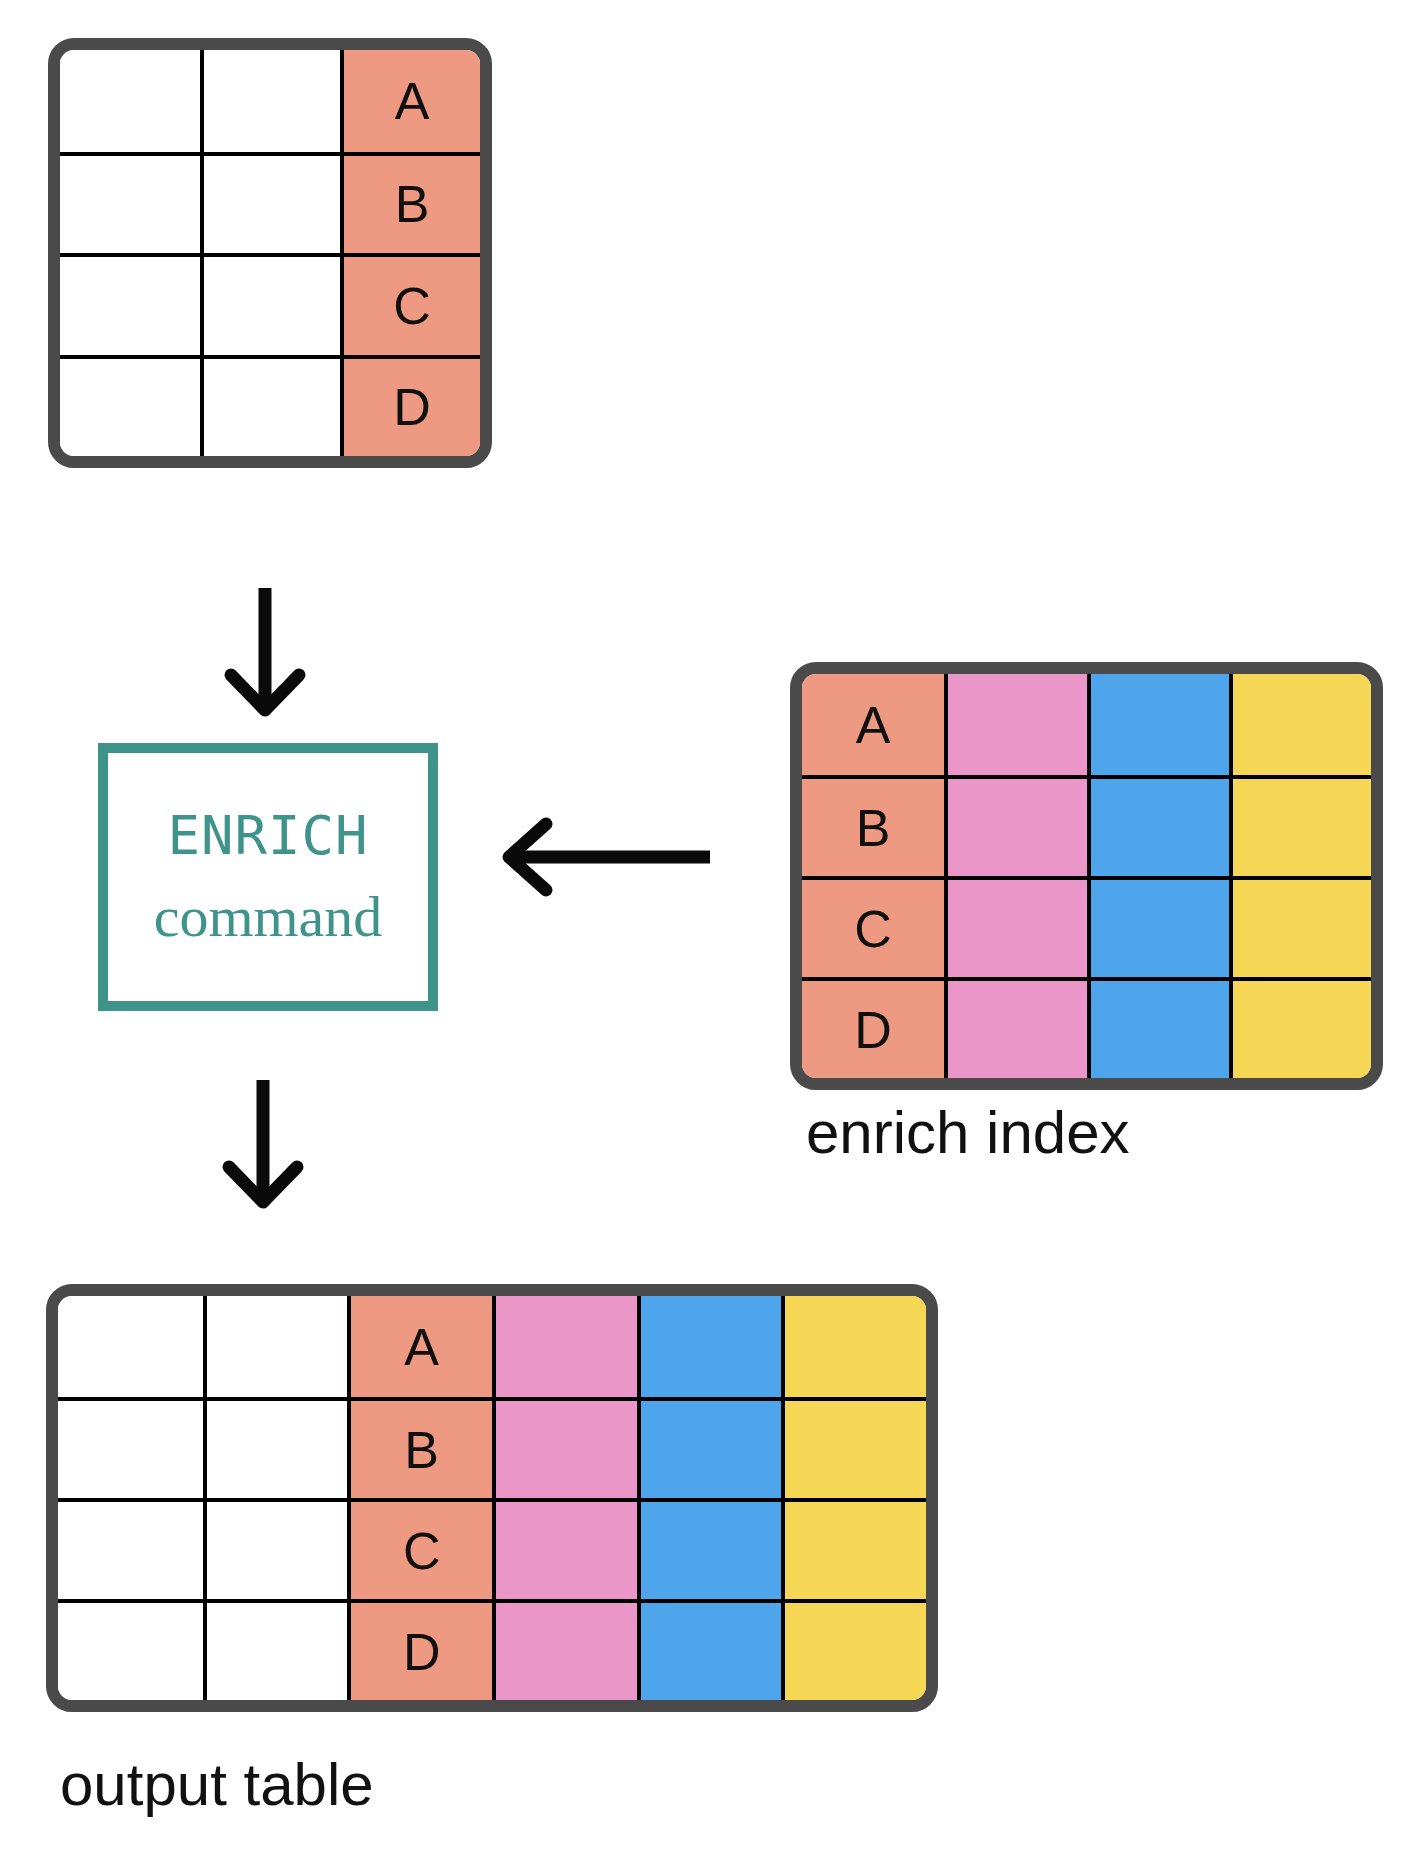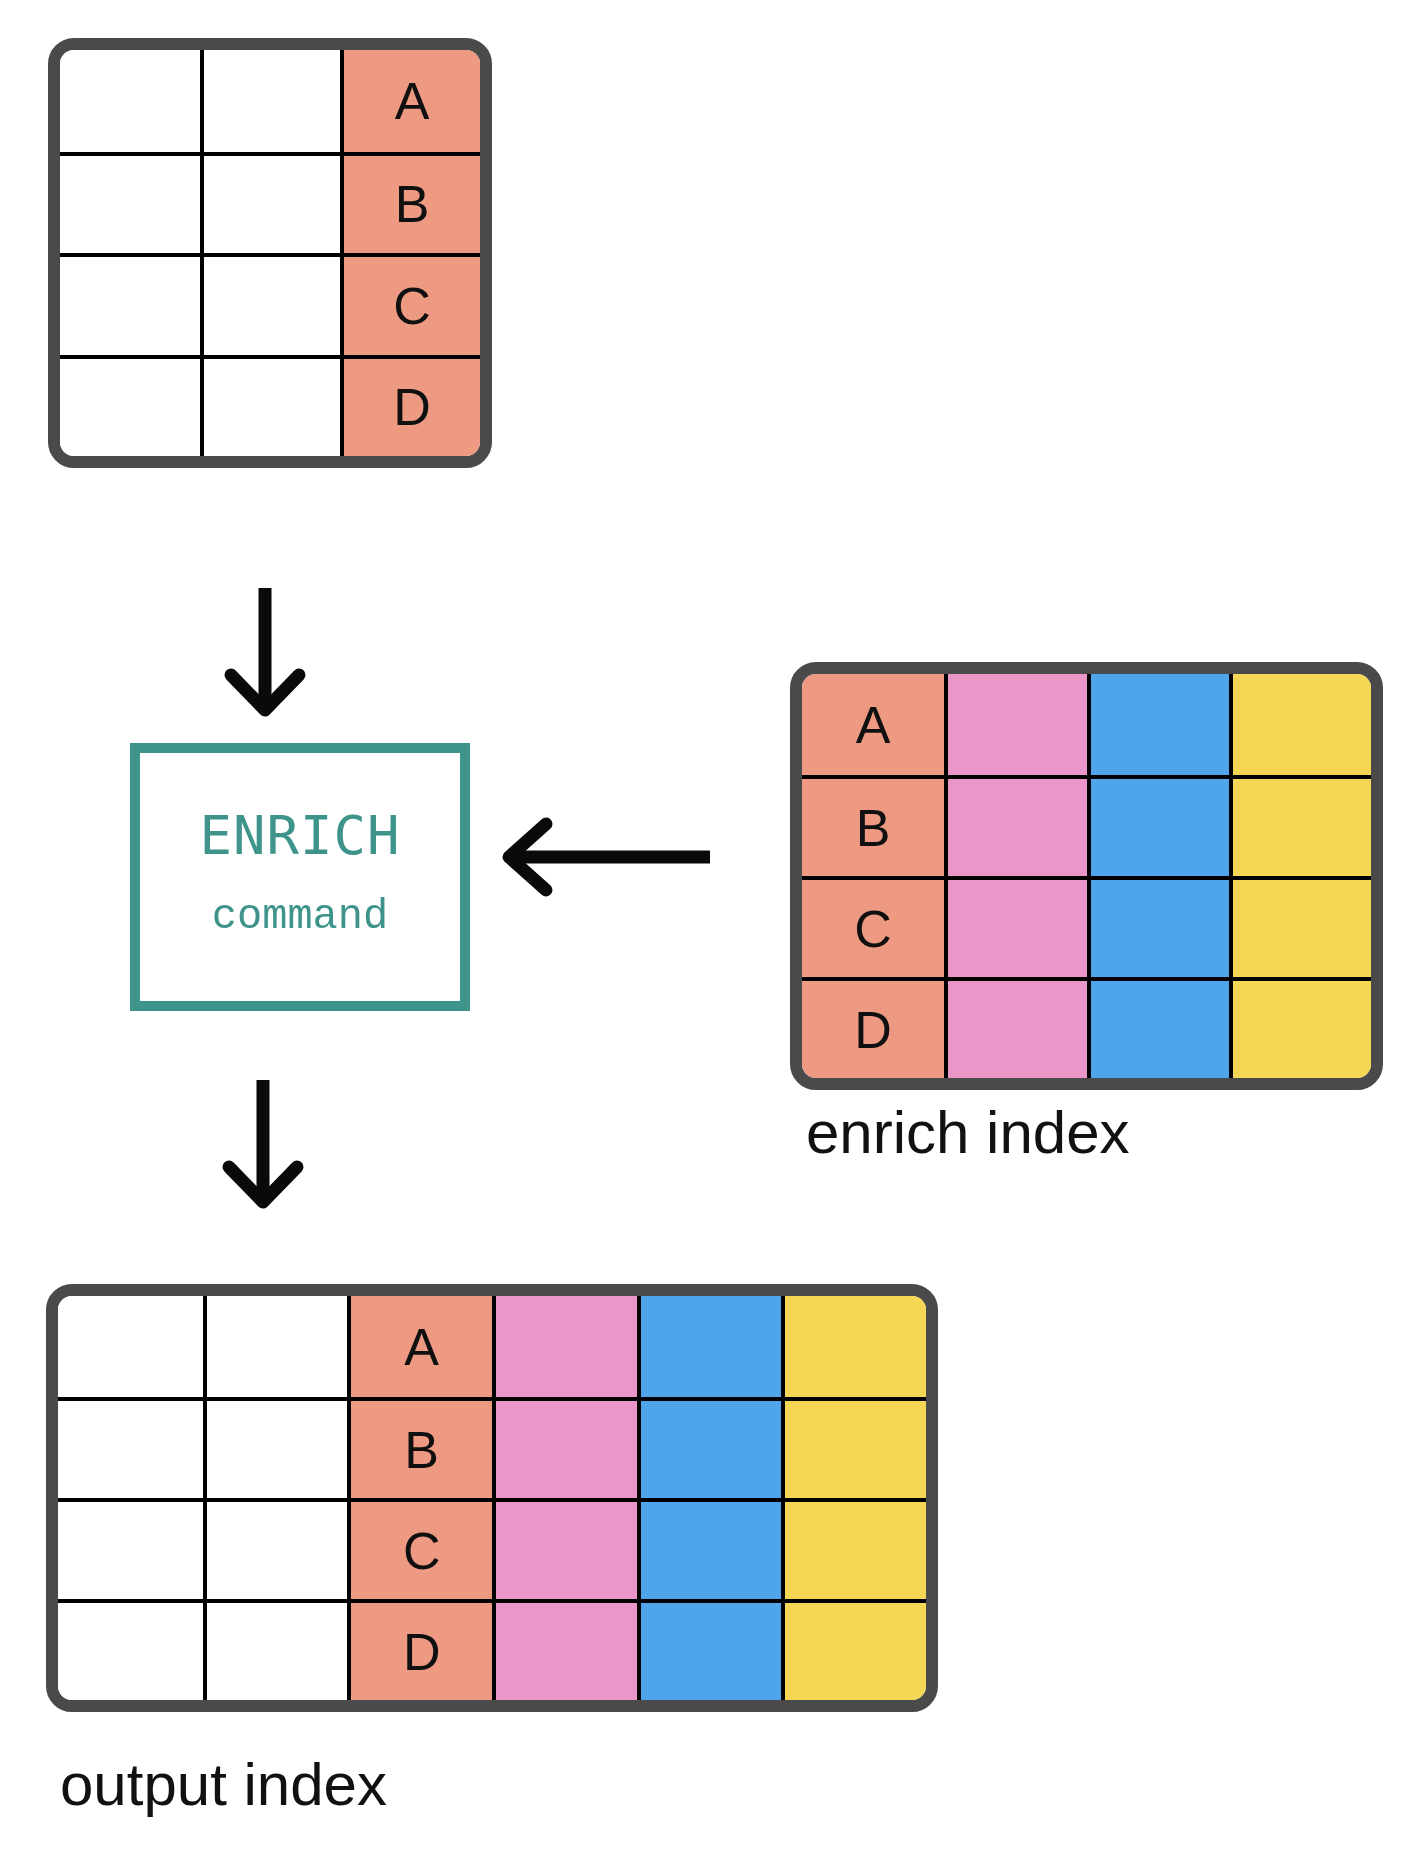--- a/index.html
+++ b/index.html
@@ -70,22 +70,22 @@
     justify-content: center;
   }
   .enrich-line1 {
     font-family: "DejaVu Sans Mono", monospace;
     font-size: 54px;
     line-height: 80px;
     color: #3E948A;
     letter-spacing: 1px;
   }
   .enrich-line2 {
-    font-family: Liberation Mono, monospace;
-    font-size: 42px;
+    font-family: Liberation Serif, serif;
+    font-size: 58px;
     line-height: 82px;
     color: #3E948A;
   }
 
   
   .arrow { position: absolute; }
   #arrow-1 { left: 215px; top: 582px; }
   #arrow-2 { left: 213px; top: 1074px; }
   #arrow-3 { left: 490px; top: 812px; }
 </style>
@@ -107,21 +107,21 @@
       <div class="cell bt" style="background: rgb(255, 255, 255);"></div>
       <div class="cell bl bt" style="background: rgb(255, 255, 255);"></div>
       <div class="cell bl bt" style="background: rgb(238, 154, 130);">D</div>
     </div>
 
   <svg id="arrow-1" class="arrow" width="100" height="140" viewBox="0 0 100 140">
     <line x1="50" y1="6" x2="50" y2="121" stroke="#0A0A0A" stroke-width="13"></line>
     <polyline points="16,93 50,128 84,93" fill="none" stroke="#0A0A0A" stroke-width="13" stroke-linecap="round" stroke-linejoin="round"></polyline>
   </svg>
 
-  <div class="enrich-box" style="border-color: rgb(62, 148, 138); margin-left: 32px;">
+  <div class="enrich-box" style="border-color: rgb(62, 148, 138);">
     <div class="enrich-line1" style="color: rgb(62, 148, 138);">ENRICH</div>
     <div class="enrich-line2" style="color: rgb(62, 148, 138);">command</div>
   </div>
 
   <svg id="arrow-3" class="arrow" width="230" height="90" viewBox="0 0 230 90">
     <line x1="220" y1="45" x2="24" y2="45" stroke="#0A0A0A" stroke-width="13"></line>
     <polyline points="56,12 19,45 56,78" fill="none" stroke="#0A0A0A" stroke-width="13" stroke-linecap="round" stroke-linejoin="round"></polyline>
   </svg>
 
   <div id="enrich-table" class="dtable" style="grid-template-columns: repeat(4, 1fr); grid-template-rows: repeat(4, 1fr); border-color: rgb(74, 74, 74);">
@@ -168,15 +168,15 @@
       <div class="cell bl bt" style="background: rgb(234, 150, 200);"></div>
       <div class="cell bl bt" style="background: rgb(79, 165, 236);"></div>
       <div class="cell bl bt" style="background: rgb(245, 215, 85);"></div>
       <div class="cell bt" style="background: rgb(255, 255, 255);"></div>
       <div class="cell bl bt" style="background: rgb(255, 255, 255);"></div>
       <div class="cell bl bt" style="background: rgb(238, 154, 130);">D</div>
       <div class="cell bl bt" style="background: rgb(234, 150, 200);"></div>
       <div class="cell bl bt" style="background: rgb(79, 165, 236);"></div>
       <div class="cell bl bt" style="background: rgb(245, 215, 85);"></div>
     </div>
-  <div id="label-output" class="tbl-label">output index</div>
+  <div id="label-output" class="tbl-label">output table</div>
 
 </div>
 
 </body></html>

